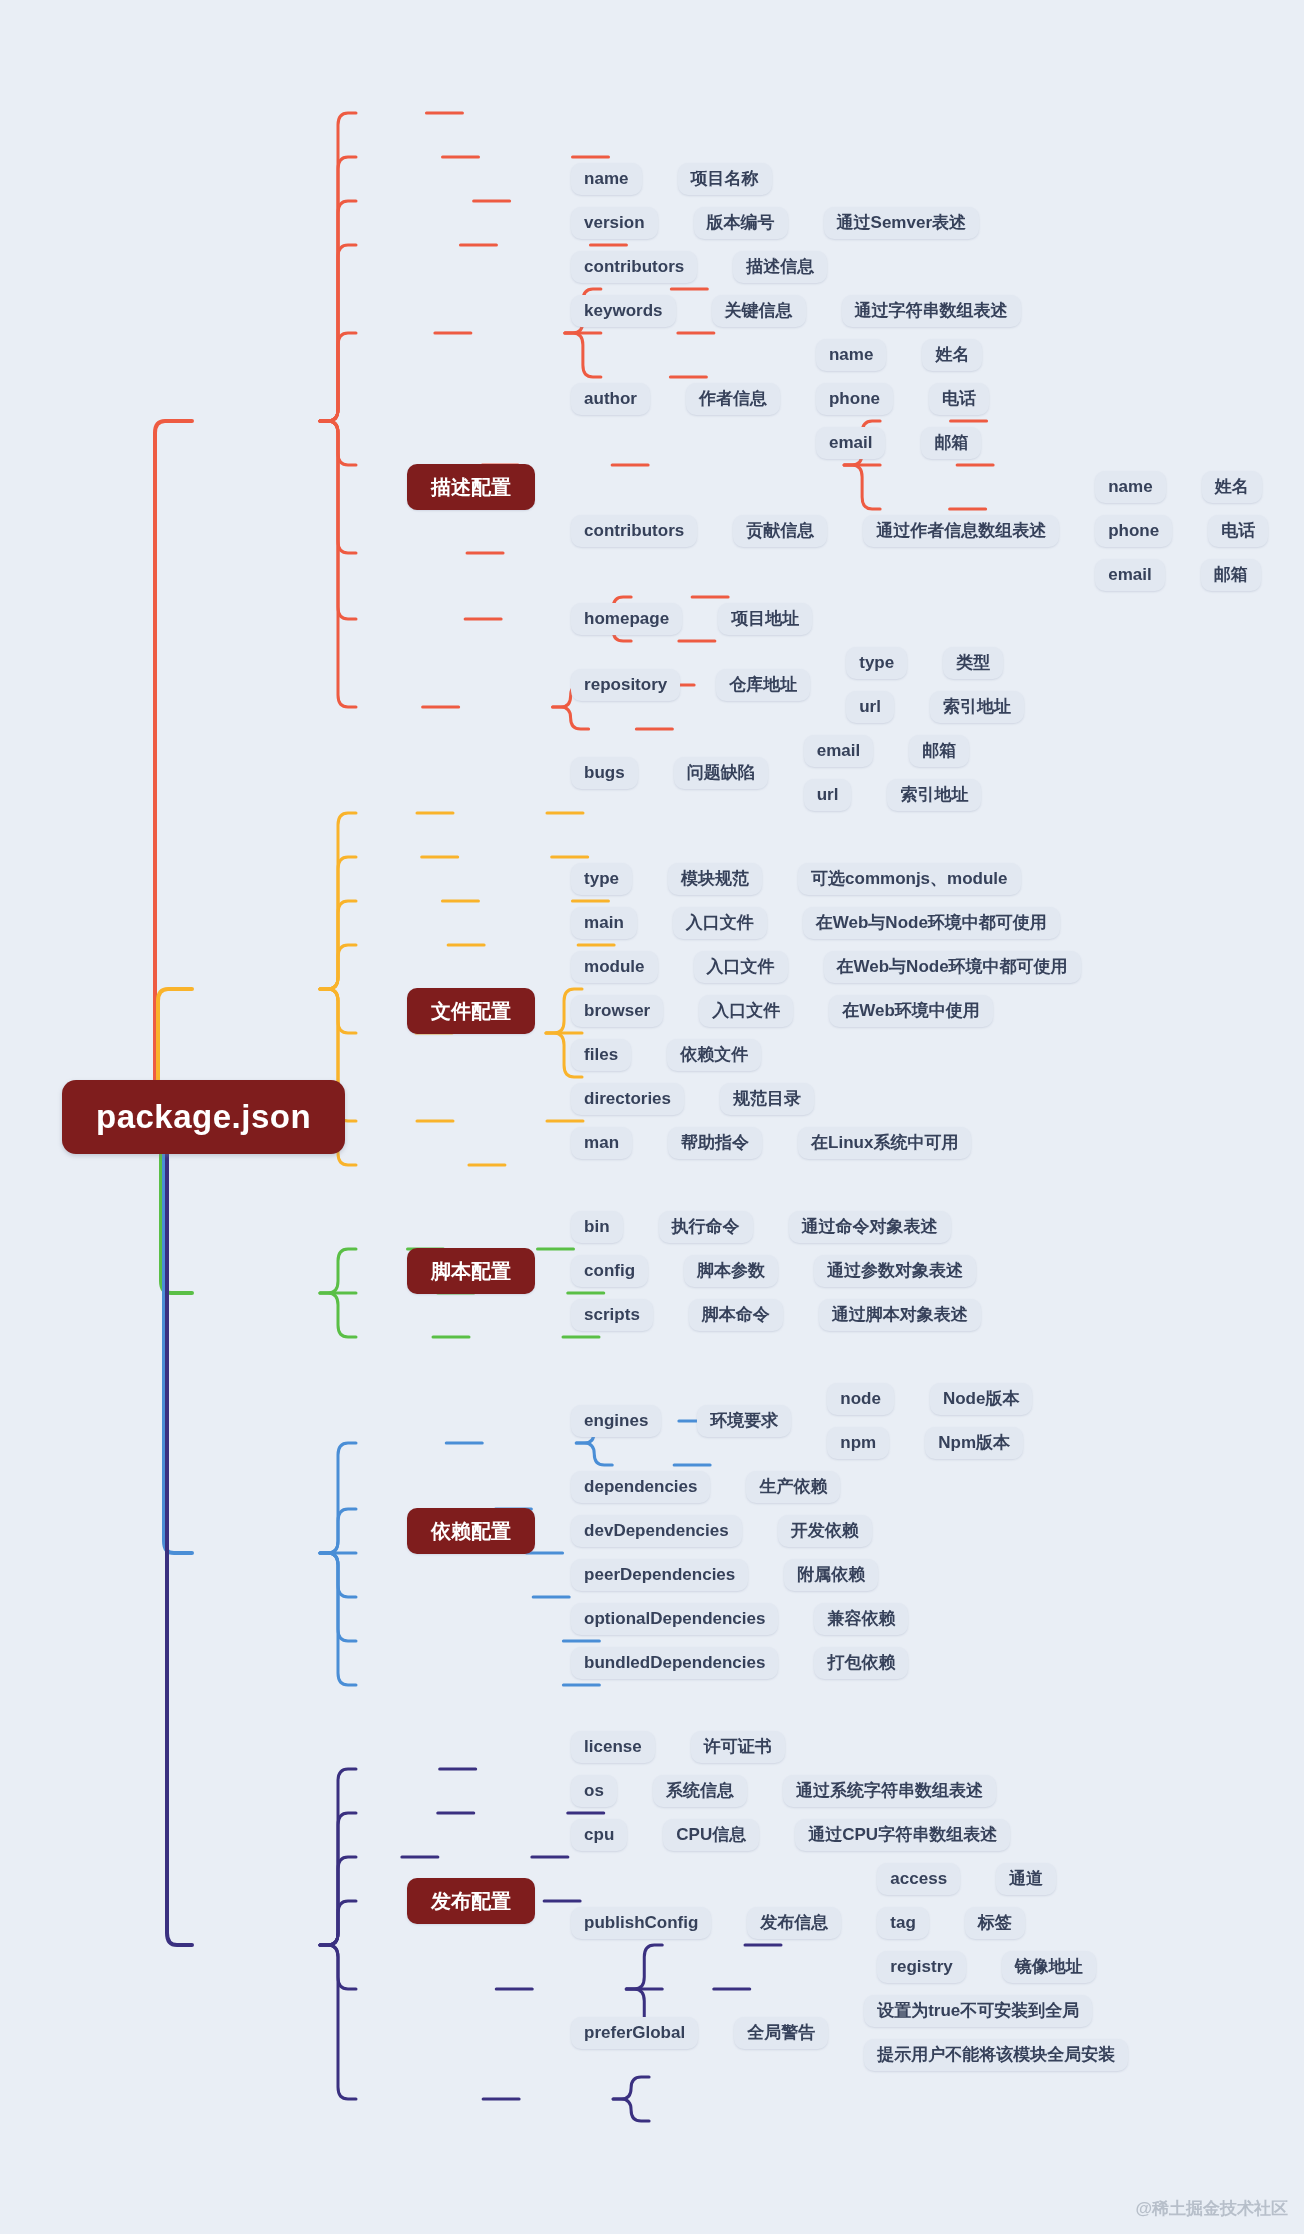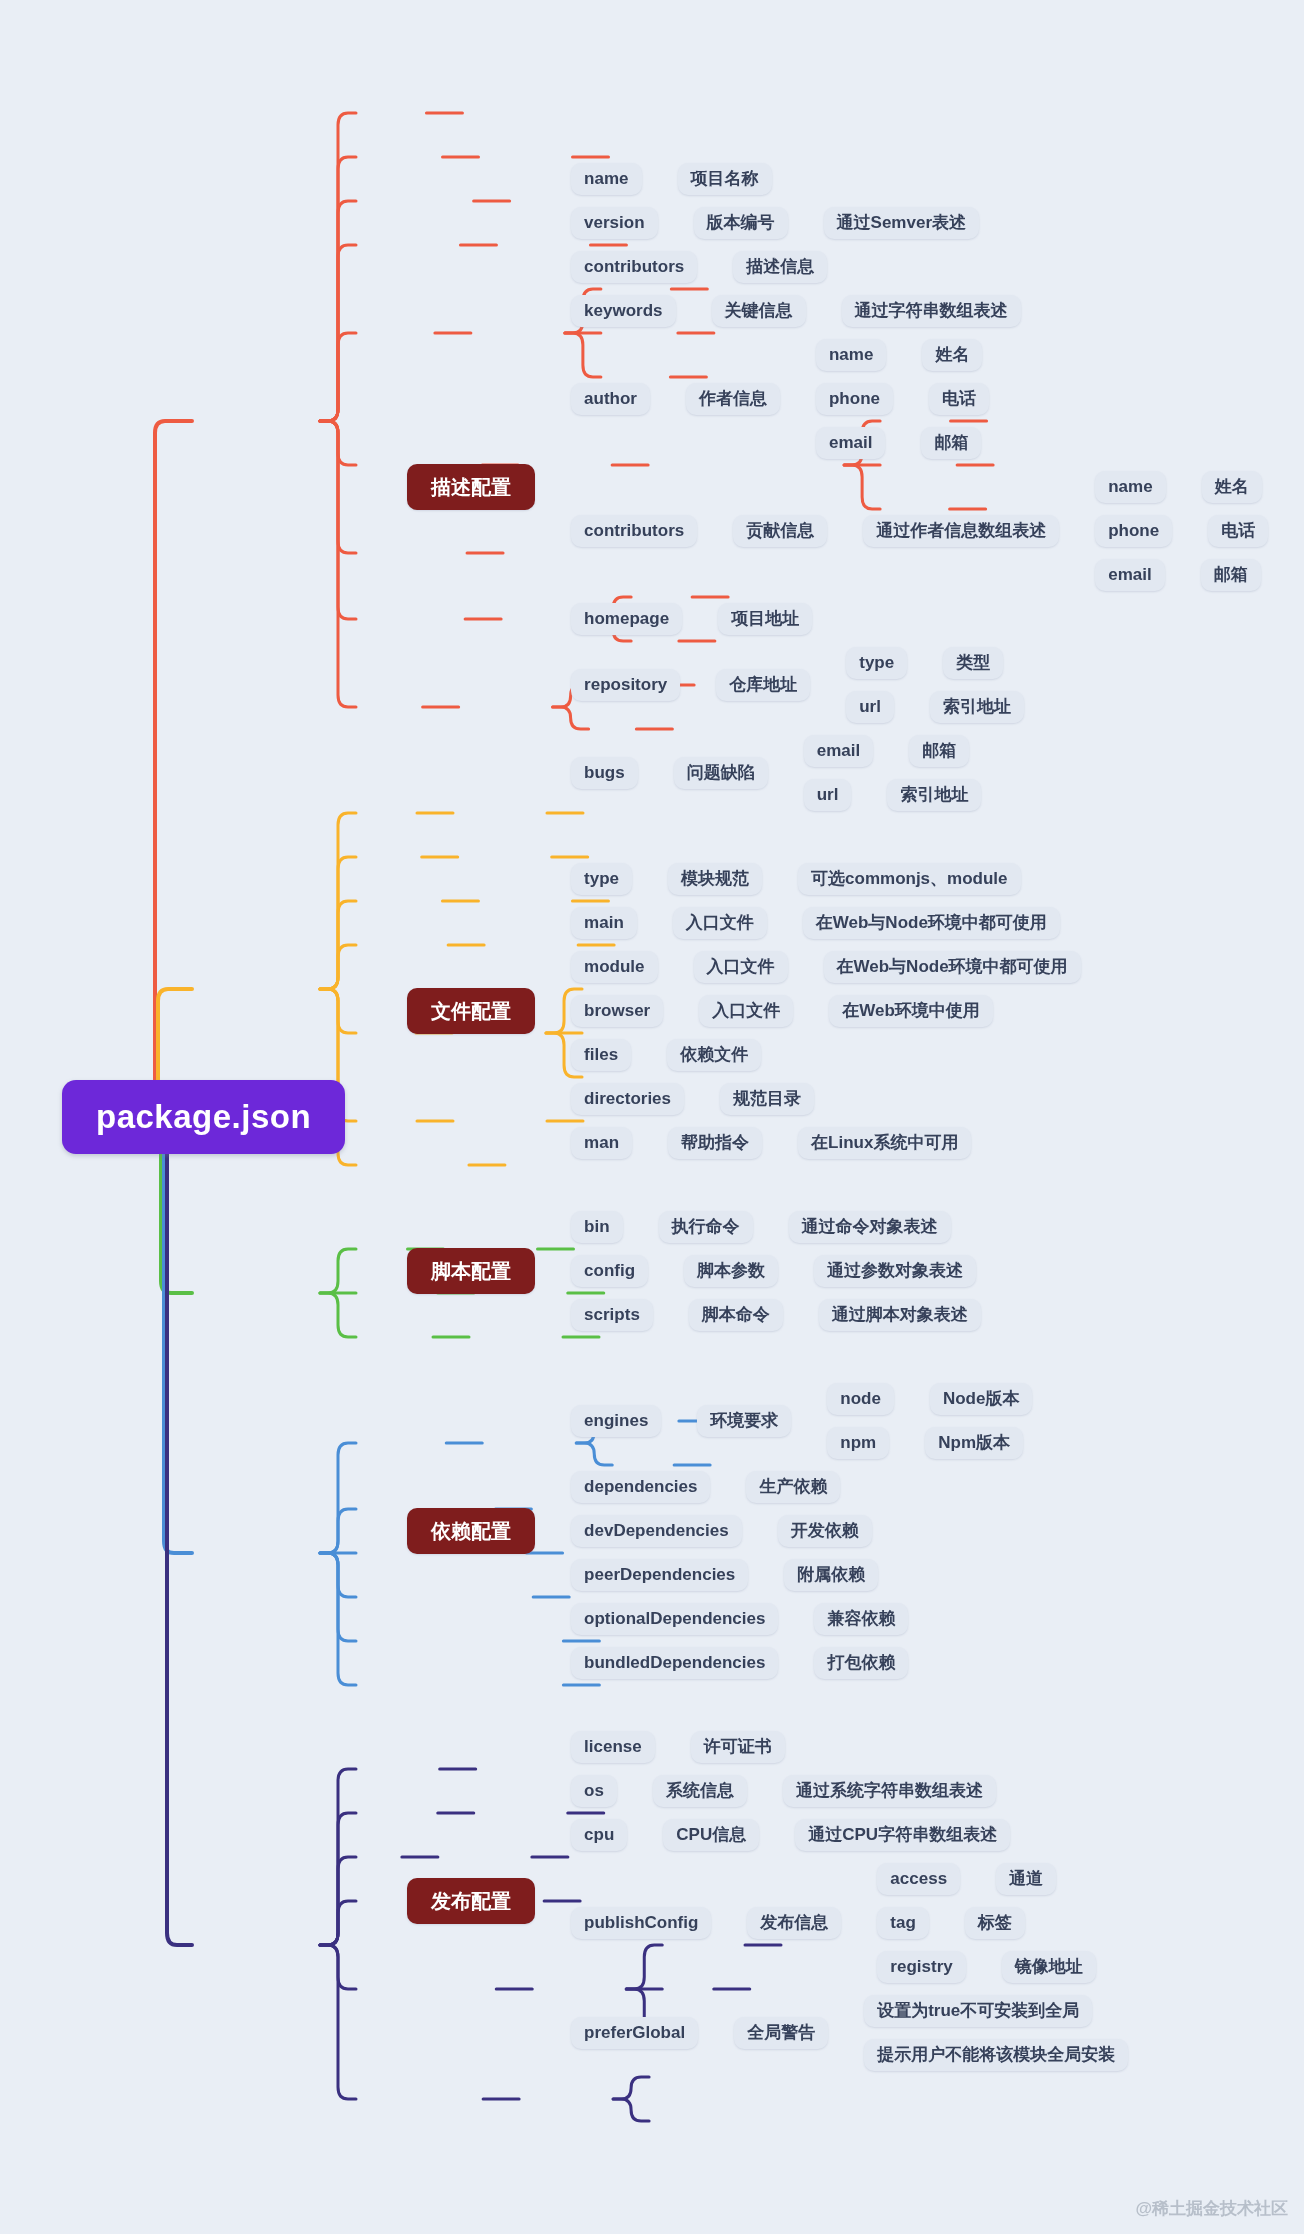--- a/index.html
+++ b/index.html
@@ -20,21 +20,21 @@
   }
   .map {
     position:relative; z-index:1;
     height:100%;
     display:flex; align-items:center;
     gap:62px;
     padding-left:62px;
     box-sizing:border-box;
   }
   .root-box {
-    background:#6d28d9; color:#ffffff;
+    background:#7f1d1d; color:#ffffff;
     font-size:33px; font-weight:800; letter-spacing:0.5px;
     padding:18px 34px; border-radius:14px;
     white-space:nowrap;
     box-shadow:0 2px 4px rgba(120,130,150,0.35);
   }
   .branches {
     display:flex; flex-direction:column;
     gap:52px;
   }
   .tnode { display:flex; align-items:center; gap:36px; }

